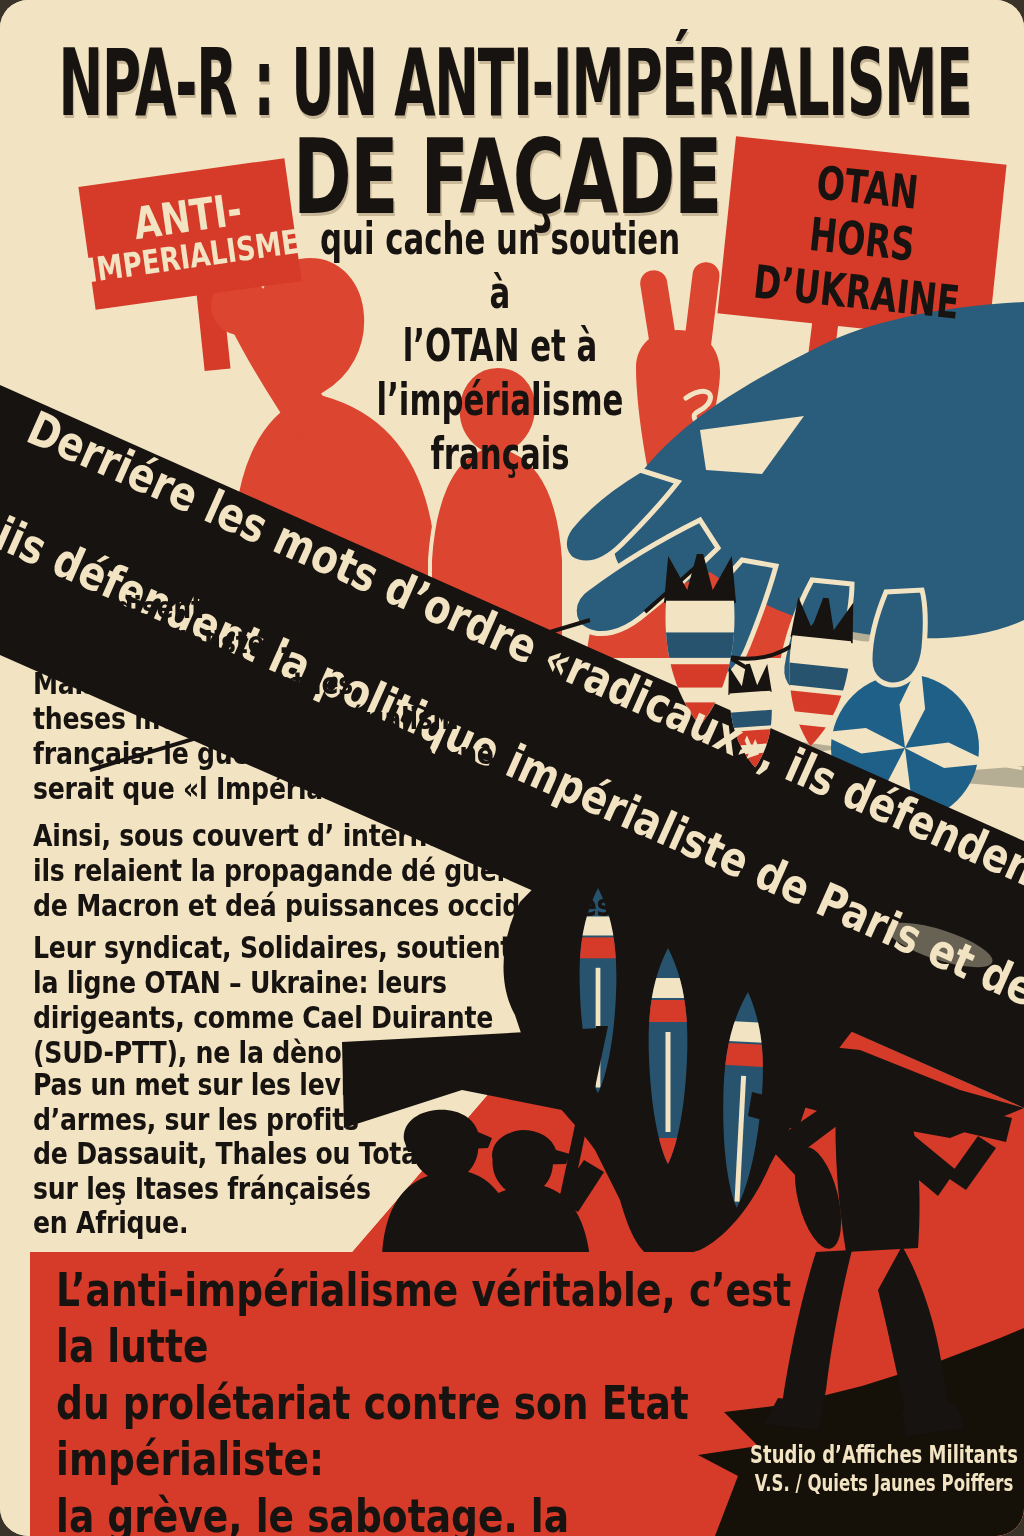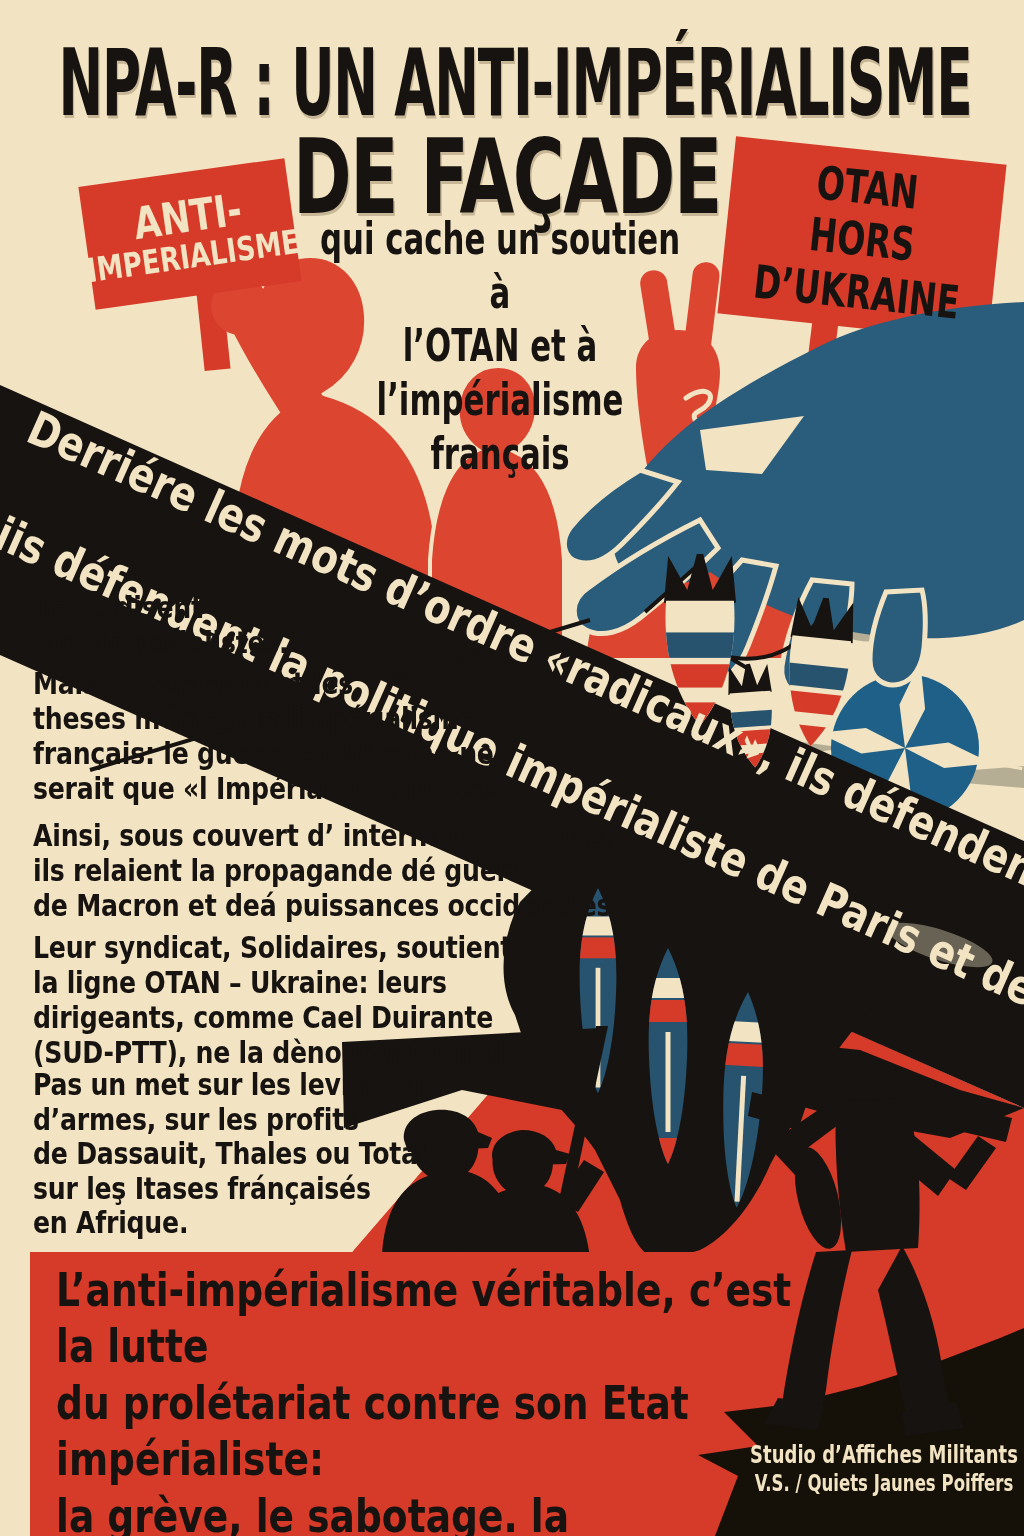--- a/index.html
+++ b/index.html
@@ -1,17 +1,17 @@
 <!DOCTYPE html>
 <html><head>
 <meta charset="utf-8">
 <style>
   html,body{margin:0;padding:0;background:#3a332a;}
   #poster{position:relative;width:1024px;height:1536px;margin:0 auto;background:#f2e3c2;overflow:hidden;
-          font-family:"DejaVu Sans",sans-serif;}
+          font-family:"DejaVu Sans",sans-serif;border-radius:28px;}
   #art{position:absolute;left:0;top:0;width:1024px;height:1536px;}
   .t{position:absolute;font-weight:bold;color:#171310;white-space:nowrap;}
   .pre{white-space:pre-line;}
   .cream{color:#f2e3c2;}
   .ctr{text-align:center;}
 </style>
 </head>
 <body>
 
 <div id="poster">

